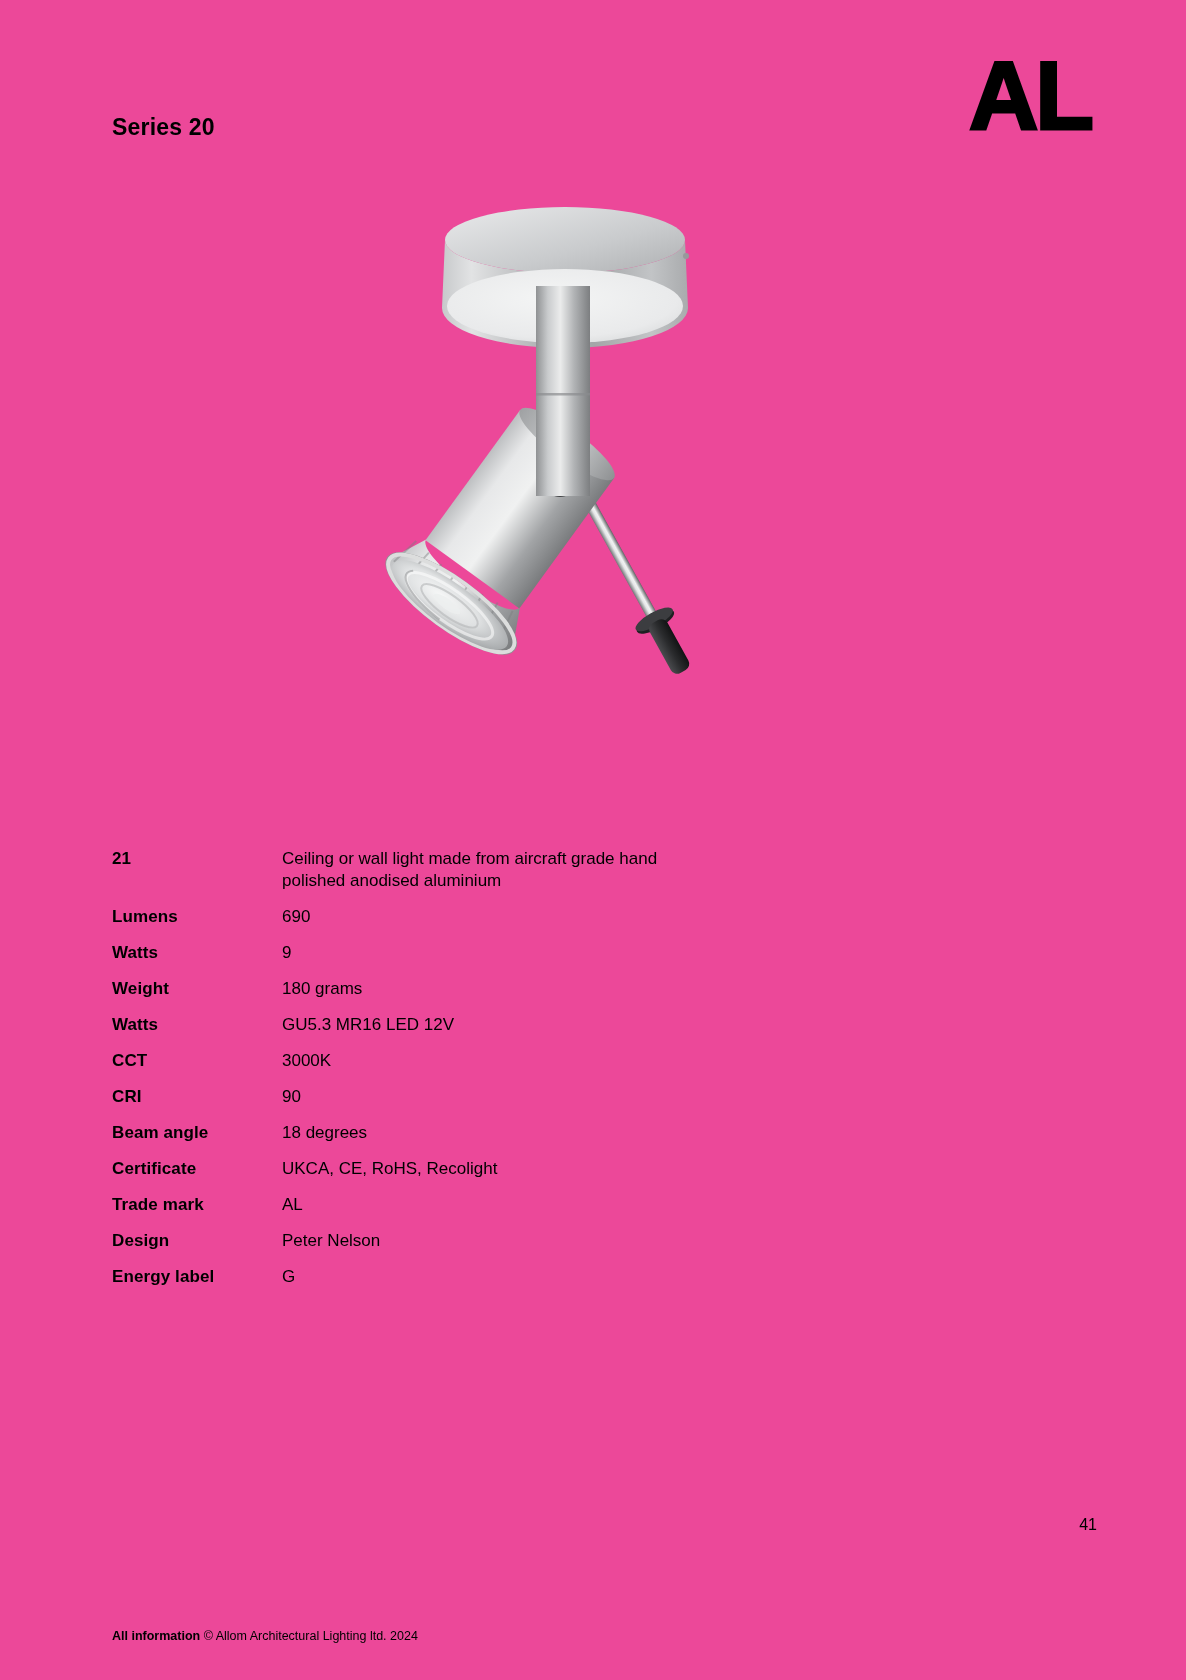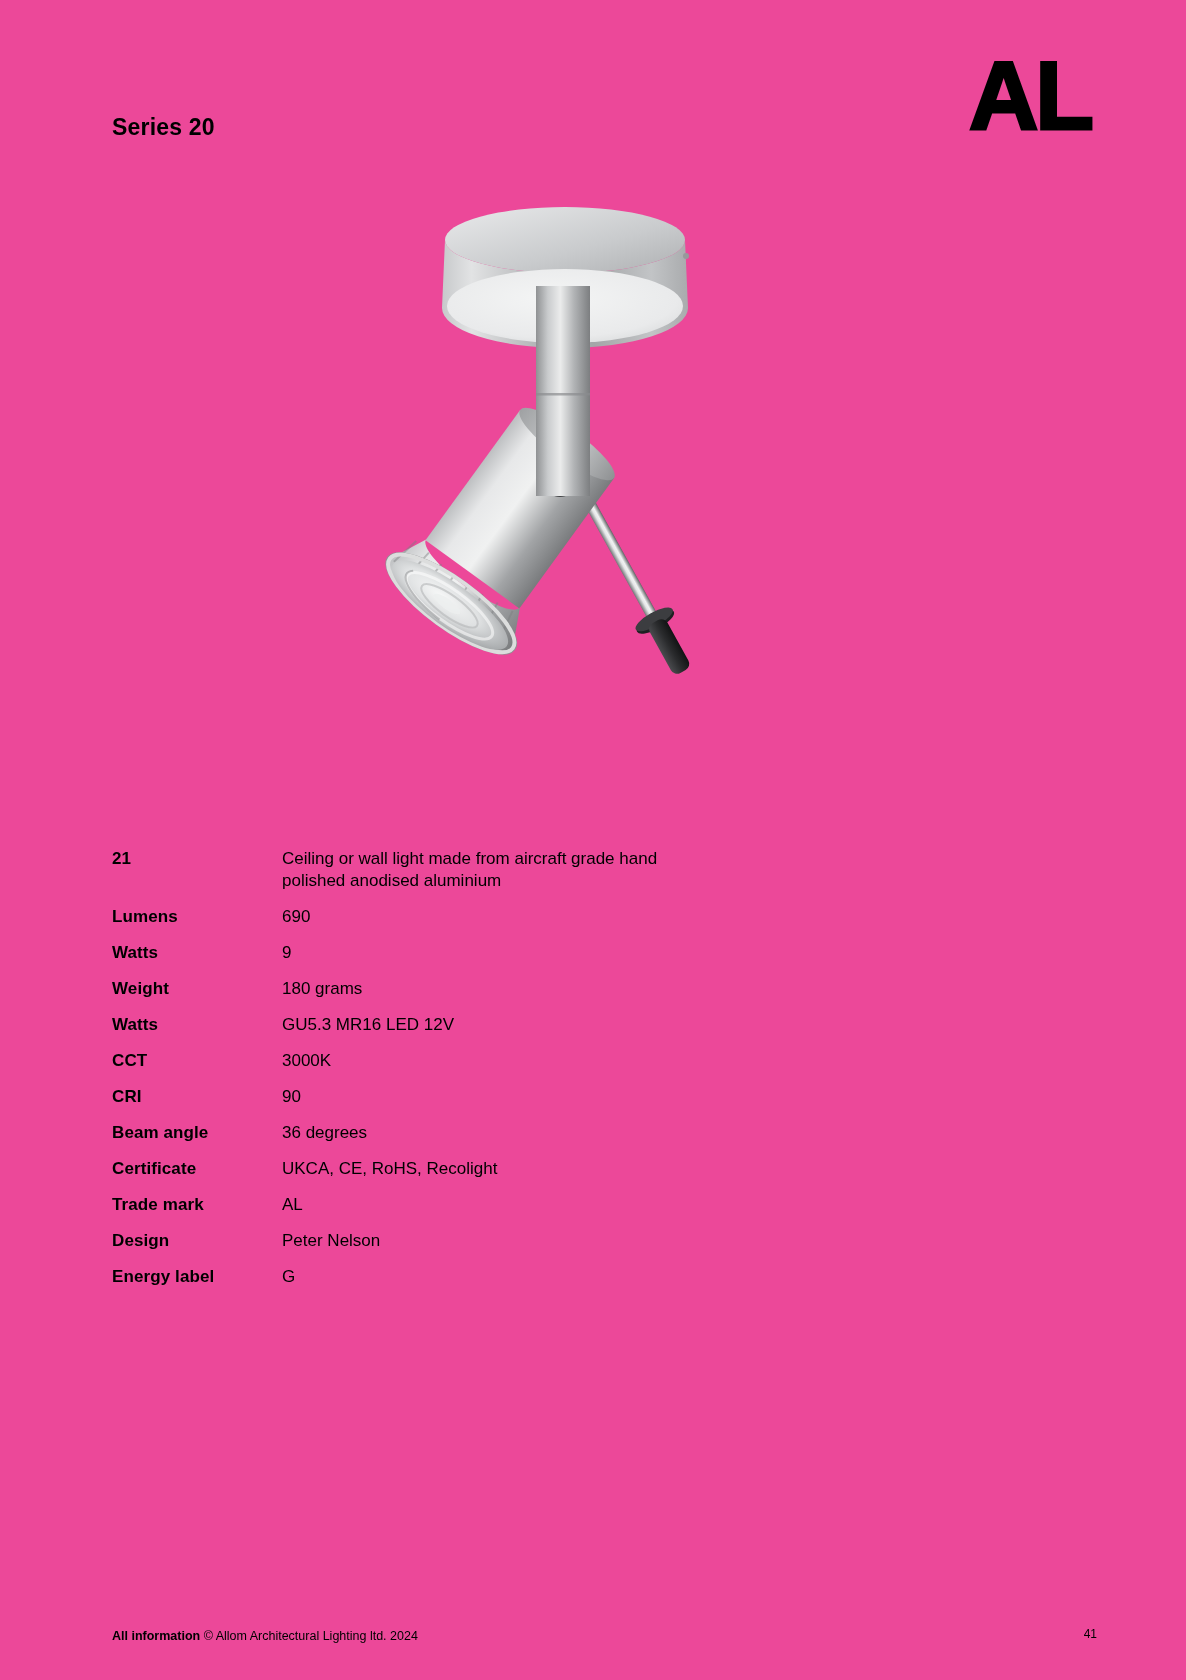--- a/index.html
+++ b/index.html
@@ -37,22 +37,22 @@
   }
   .spec-value{max-width:392px;}
   .spec-row:nth-child(14){margin-top:4px;}
   .spec-row:nth-child(15){margin-top:9px;}
   .footer-left{
     position:absolute;left:112px;top:1585px;
     font-size:12.5px;line-height:15px;margin-top:44px;
   }
   .footer-left .b{font-weight:700;}
   .pagenum{
-    position:absolute;right:89px;top:1627px;
-    font-size:12px;
+    position:absolute;right:89px;top:1516px;
+    font-size:16px;
   }
 </style>
 </head>
 <body>
 
 <div class="page">
 
   <div class="series">Series 20</div>
   <div class="logo">AL</div>
 
@@ -186,21 +186,21 @@
       <div class="spec-row">
         <div class="spec-label">CCT</div>
         <div class="spec-value">3000K</div>
       </div>
       <div class="spec-row">
         <div class="spec-label">CRI</div>
         <div class="spec-value">90</div>
       </div>
       <div class="spec-row">
         <div class="spec-label">Beam angle</div>
-        <div class="spec-value">36 degrees</div>
+        <div class="spec-value">18 degrees</div>
       </div>
       <div class="spec-row">
         <div class="spec-label">Certificate</div>
         <div class="spec-value">UKCA, CE, RoHS, Recolight</div>
       </div>
       <div class="spec-row">
         <div class="spec-label">Trade mark</div>
         <div class="spec-value">AL</div>
       </div>
       <div class="spec-row">

